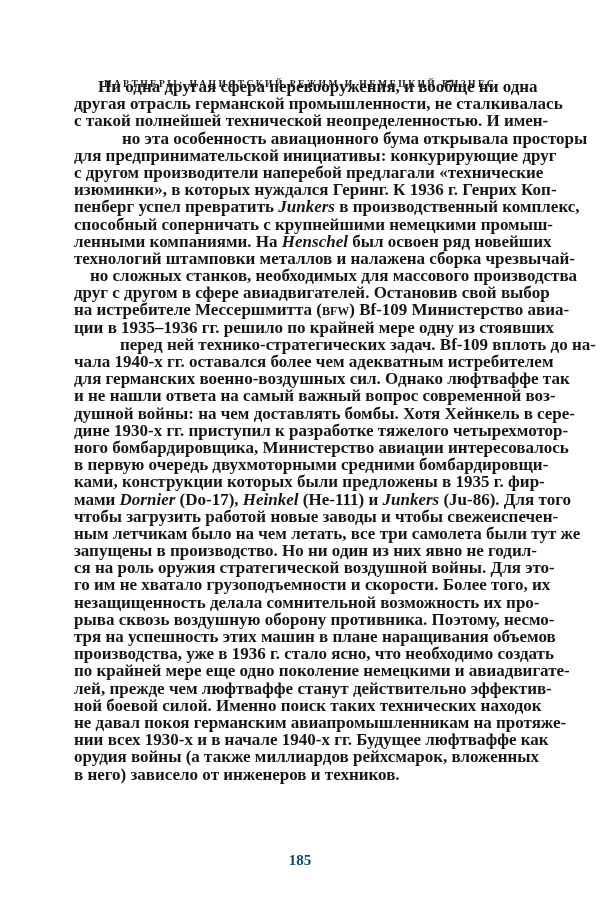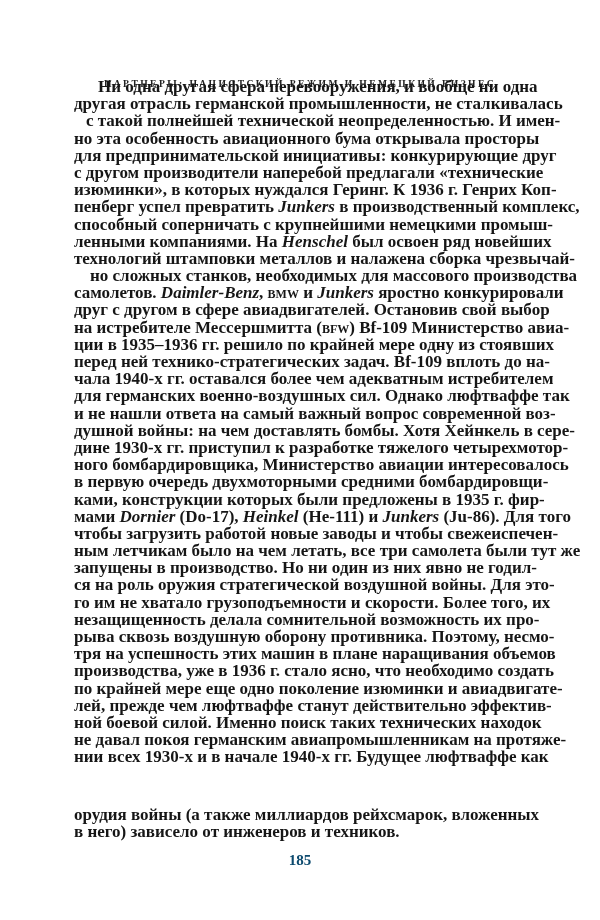--- a/index.html
+++ b/index.html
@@ -69,55 +69,54 @@
     }
   </style>
 </head>
 <body>
 
 <div class="running-head">ПАРТНЕРЫ: НАЦИСТСКИЙ РЕЖИМ И НЕМЕЦКИЙ БИЗНЕС</div>
 
 <div class="text-block" id="text-block">
     <span class="line first" style="height: 17.1905px; line-height: 17.1905px;">Ни одна другая сфера перевооружения, и вообще ни одна</span>
     <span class="line" style="height: 17.1905px; line-height: 17.1905px;">другая отрасль германской промышленности, не сталкивалась</span>
-    <span class="line" style="height: 17.1905px; line-height: 17.1905px; margin-left: 12px;">с такой полнейшей технической неопределенностью. И имен-</span>
-    <span class="line" style="height: 17.1905px; line-height: 17.1905px;">но эта особенность авиационного бума открывала просторы</span>
+    <span class="line" style="height: 17.1905px; line-height: 17.1905px;">с такой полнейшей технической неопределенностью. И имен-</span>
+    <span class="line" style="height: 17.1905px; line-height: 17.1905px; margin-left: 48px;">но эта особенность авиационного бума открывала просторы</span>
     <span class="line" style="height: 17.1905px; line-height: 17.1905px;">для предпринимательской инициативы: конкурирующие друг</span>
     <span class="line" style="height: 17.1905px; line-height: 17.1905px;">с другом производители наперебой предлагали «технические</span>
     <span class="line" style="height: 17.1905px; line-height: 17.1905px;">изюминки», в которых нуждался Геринг. К 1936 г. Генрих Коп-</span>
     <span class="line" style="height: 17.1905px; line-height: 17.1905px;">пенберг успел превратить <i>Junkers</i> в производственный комплекс,</span>
     <span class="line" style="height: 17.1905px; line-height: 17.1905px;">способный соперничать с крупнейшими немецкими промыш-</span>
     <span class="line" style="height: 17.1905px; line-height: 17.1905px;">ленными компаниями. На <i>Henschel</i> был освоен ряд новейших</span>
     <span class="line" style="height: 17.1905px; line-height: 17.1905px;">технологий штамповки металлов и налажена сборка чрезвычай-</span>
     <span class="line" style="height: 17.1905px; line-height: 17.1905px; margin-left: 16px;">но сложных станков, необходимых для массового производства</span>
-    <span class="line" style="height: 17.1905px; line-height: 17.1905px;">самолетов. <i>Daimler-Benz</i>, <span class="sc">BMW</span> и <i>Junkers</i> яростно конкурировали</span>
     <span class="line" style="height: 17.1905px; line-height: 17.1905px;">друг с другом в сфере авиадвигателей. Остановив свой выбор</span>
     <span class="line" style="height: 17.1905px; line-height: 17.1905px;">на истребителе Мессершмитта (<span class="sc">BFW</span>) Bf-109 Министерство авиа-</span>
     <span class="line" style="height: 17.1905px; line-height: 17.1905px; font-family: Liberation Serif, serif;">ции в 1935–1936 гг. решило по крайней мере одну из стоявших</span>
-    <span class="line" style="height: 17.1905px; line-height: 17.1905px;">перед ней технико-стратегических задач. Bf-109 вплоть до на-</span>
+    <span class="line" style="height: 17.1905px; line-height: 17.1905px; margin-left: 46px;">перед ней технико-стратегических задач. Bf-109 вплоть до на-</span>
     <span class="line" style="height: 17.1905px; line-height: 17.1905px;">чала 1940-х гг. оставался более чем адекватным истребителем</span>
     <span class="line" style="height: 17.1905px; line-height: 17.1905px;">для германских военно-воздушных сил. Однако люфтваффе так</span>
     <span class="line" style="height: 17.1905px; line-height: 17.1905px;">и не нашли ответа на самый важный вопрос современной воз-</span>
     <span class="line" style="height: 17.1905px; line-height: 17.1905px;">душной войны: на чем доставлять бомбы. Хотя Хейнкель в сере-</span>
     <span class="line" style="height: 17.1905px; line-height: 17.1905px;">дине 1930-х гг. приступил к разработке тяжелого четырехмотор-</span>
     <span class="line" style="height: 17.1905px; line-height: 17.1905px;">ного бомбардировщика, Министерство авиации интересовалось</span>
     <span class="line" style="height: 17.1905px; line-height: 17.1905px;">в первую очередь двухмоторными средними бомбардировщи-</span>
     <span class="line" style="height: 17.1905px; line-height: 17.1905px;">ками, конструкции которых были предложены в 1935 г. фир-</span>
     <span class="line" style="height: 17.1905px; line-height: 17.1905px;">мами <i>Dornier</i> (Do-17), <i>Heinkel</i> (He-111) и <i>Junkers</i> (Ju-86). Для того</span>
     <span class="line" style="height: 17.1905px; line-height: 17.1905px;">чтобы загрузить работой новые заводы и чтобы свежеиспечен-</span>
     <span class="line" style="height: 17.1905px; line-height: 17.1905px;">ным летчикам было на чем летать, все три самолета были тут же</span>
     <span class="line" style="height: 17.1905px; line-height: 17.1905px;">запущены в производство. Но ни один из них явно не годил-</span>
     <span class="line" style="height: 17.1905px; line-height: 17.1905px;">ся на роль оружия стратегической воздушной войны. Для это-</span>
     <span class="line" style="height: 17.1905px; line-height: 17.1905px;">го им не хватало грузоподъемности и скорости. Более того, их</span>
     <span class="line" style="height: 17.1905px; line-height: 17.1905px;">незащищенность делала сомнительной возможность их про-</span>
     <span class="line" style="height: 17.1905px; line-height: 17.1905px;">рыва сквозь воздушную оборону противника. Поэтому, несмо-</span>
     <span class="line" style="height: 17.1905px; line-height: 17.1905px;">тря на успешность этих машин в плане наращивания объемов</span>
     <span class="line" style="height: 17.1905px; line-height: 17.1905px;">производства, уже в 1936 г. стало ясно, что необходимо создать</span>
-    <span class="line" style="height: 17.1905px; line-height: 17.1905px;">по крайней мере еще одно поколение изюминки и авиадвигате-</span>
+    <span class="line" style="height: 17.1905px; line-height: 17.1905px;">по крайней мере еще одно поколение немецкими и авиадвигате-</span>
     <span class="line" style="height: 17.1905px; line-height: 17.1905px;">лей, прежде чем люфтваффе станут действительно эффектив-</span>
     <span class="line" style="height: 17.1905px; line-height: 17.1905px;">ной боевой силой. Именно поиск таких технических находок</span>
     <span class="line" style="height: 17.1905px; line-height: 17.1905px;">не давал покоя германским авиапромышленникам на протяже-</span>
     <span class="line" style="height: 17.1905px; line-height: 17.1905px;">нии всех 1930-х и в начале 1940-х гг. Будущее люфтваффе как</span>
-    <span class="line" style="height: 17.1905px; line-height: 17.1905px; margin-top: 40px;">орудия войны (а также миллиардов рейхсмарок, вложенных</span>
+    <span class="line" style="height: 17.1905px; line-height: 17.1905px;">орудия войны (а также миллиардов рейхсмарок, вложенных</span>
     <span class="line last" style="height: 17.1905px; line-height: 17.1905px;">в него) зависело от инженеров и техников.</span>
   </div>
 
 <div class="folio">185</div>
 
 </body></html>

